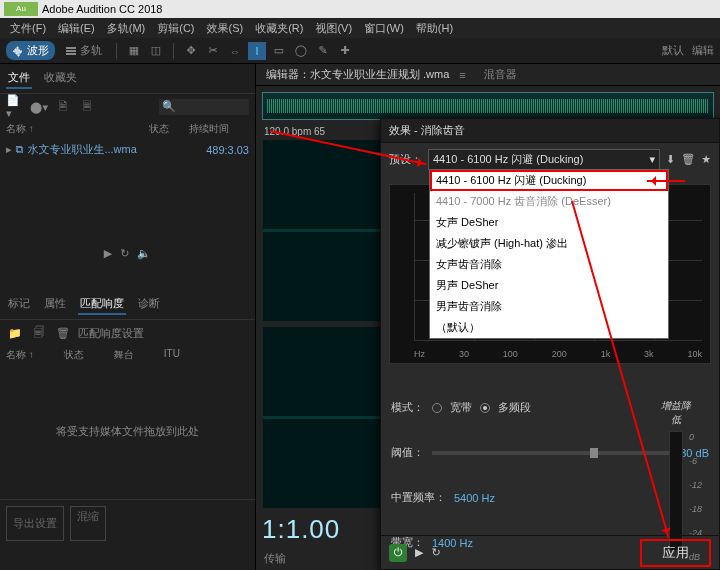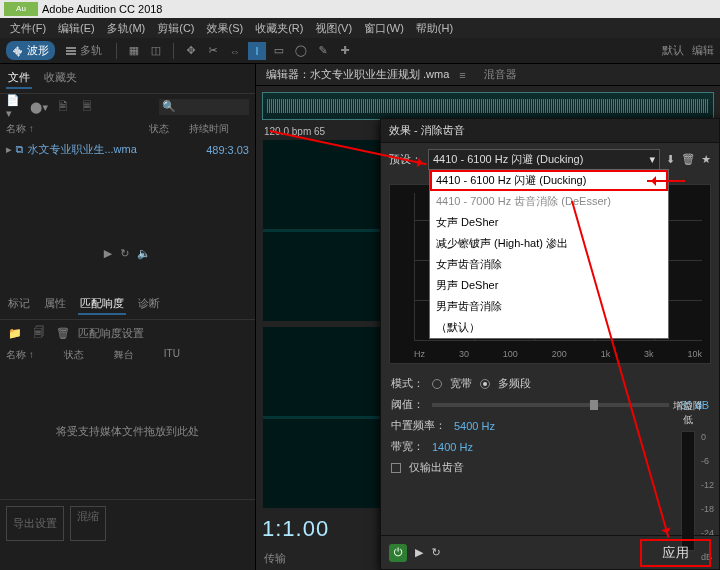--- a/index.html
+++ b/index.html
@@ -38,44 +38,44 @@
 .editor-tab { color: #ccc; padding: 2px 4px; }
 .overview-wave { margin: 6px; height: 28px; background: linear-gradient(#0e2e2e, #0a2424); border: 1px solid #3a7a7a; position: relative; }
 .overview-wave::before { content: ""; position: absolute; inset: 6px 4px; background: repeating-linear-gradient(90deg, #2fd89a 0 1px, transparent 1px 2px); opacity: .6; }
 .bpm-bar { padding: 0 8px; color: #bbb; font-size: 10px; }
 .wave-canvas { flex: 1; margin: 2px 6px; background: #001818; border: 1px solid #222; position: relative; overflow: hidden; }
 .wave-inner { position: absolute; inset: 0; background:
   linear-gradient(#001818 49%, #053535 49% 51%, #001818 51%),
   repeating-linear-gradient(90deg, rgba(47,216,154,.55) 0 1px, rgba(47,216,154,.12) 1px 3px);
 }
 .timecode-bar { height: 36px; margin: 0 6px; display: flex; align-items: center; }
-.timecode { color: #aee8ff; font-size: 22px; letter-spacing: 1px; }
+.timecode { color: #aee8ff; font-size: 26px; letter-spacing: 1px; }
 .transport-label { padding: 4px 8px; color: #888; }
 
 .fx-dialog { position: absolute; left: 380px; top: 118px; width: 340px; height: 452px; background: #2b2b2b; border: 1px solid #111; box-shadow: 0 2px 10px #000; z-index: 10; }
 .fx-title { background: #1f1f1f; padding: 4px 8px; color: #ddd; border-bottom: 1px solid #111; }
 .fx-preset-row { display: flex; align-items: center; gap: 6px; padding: 6px 8px; }
 .fx-preset-select { flex: 1; background: #222; border: 1px solid #555; color: #ddd; padding: 2px 4px; font-size: 11px; display: flex; justify-content: space-between; align-items: center; cursor: pointer; position: relative; }
 .fx-icons { display: flex; gap: 6px; color: #bbb; }
 .dropdown { position: absolute; left: 0; top: 19px; width: 240px; background: #fff; color: #000; border: 1px solid #666; z-index: 20; }
 .dropdown-item { padding: 3px 6px; font-size: 11px; cursor: pointer; }
 .dropdown-item.highlight { border: 2px solid #e00; padding: 1px 4px; }
 .fx-graph { margin: 8px; height: 180px; background: #111; border: 1px solid #333; position: relative; }
 .fx-graph .grid { position: absolute; inset: 8px 8px 22px 24px; background:
   repeating-linear-gradient(90deg, #333 0 1px, transparent 1px 60px),
   repeating-linear-gradient(0deg, #333 0 1px, transparent 1px 40px);
 }
 .fx-graph .xlabels { position: absolute; bottom: 4px; left: 24px; right: 8px; display: flex; justify-content: space-between; font-size: 9px; color: #888; }
 .fx-controls { padding: 4px 10px; display: flex; flex-direction: column; gap: 6px; font-size: 11px; color: #ccc; }
-.fx-row { display: flex; align-items: center; gap: 8px; }
+.fx-row { display: flex; align-items: center; gap: 8px; margin-top: 24px; }
 .radio { width: 10px; height: 10px; border: 1px solid #888; border-radius: 50%; display: inline-block; }
 .radio.on::after { content: ""; display: block; width: 4px; height: 4px; background: #ccc; border-radius: 50%; margin: 2px; }
 .blue-val { color: #5fb3e8; }
 .checkbox { width: 10px; height: 10px; border: 1px solid #888; display: inline-block; }
-.gain-meter { position: absolute; right: 12px; top: 280px; width: 38px; }
+.gain-meter { position: absolute; right: 24px; top: 280px; width: 38px; font-style: italic; }
 .gain-label { text-align: center; font-size: 10px; color: #ccc; }
 .meter-slot { width: 14px; height: 120px; background: #111; border: 1px solid #333; margin: 4px auto; position: relative; }
 .meter-ticks { position: absolute; right: -20px; top: 0; font-size: 9px; color: #888; display: flex; flex-direction: column; gap: 14px; }
 .fx-footer { position: absolute; bottom: 0; left: 0; right: 0; height: 34px; border-top: 1px solid #111; display: flex; align-items: center; padding: 0 8px; gap: 8px; }
 .power-btn { width: 18px; height: 18px; background: #2e7d32; border-radius: 3px; display: flex; align-items: center; justify-content: center; color: #fff; }
 .apply-btn { margin-left: auto; padding: 3px 20px; border: 2px solid #e00; color: #ddd; cursor: pointer; background: transparent; }
 
 .arrow { position: absolute; height: 2px; background: #e00; z-index: 30; transform-origin: left center; }
 .arrow::after { content: ""; position: absolute; right: -1px; top: -4px; border: 5px solid transparent; border-left-color: #e00; }
 svg.ic { width: 12px; height: 12px; }

